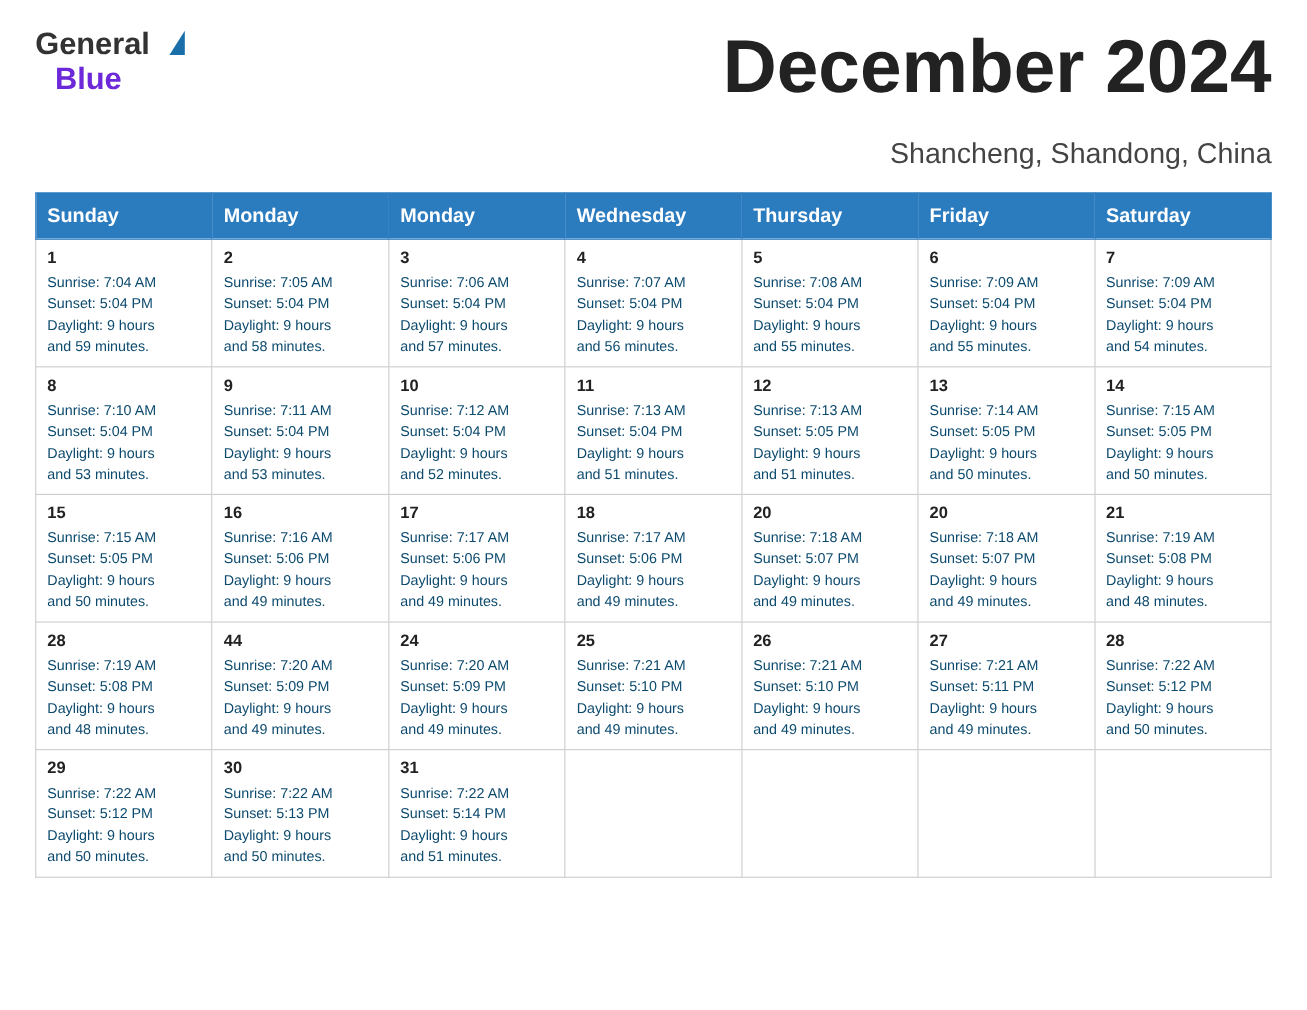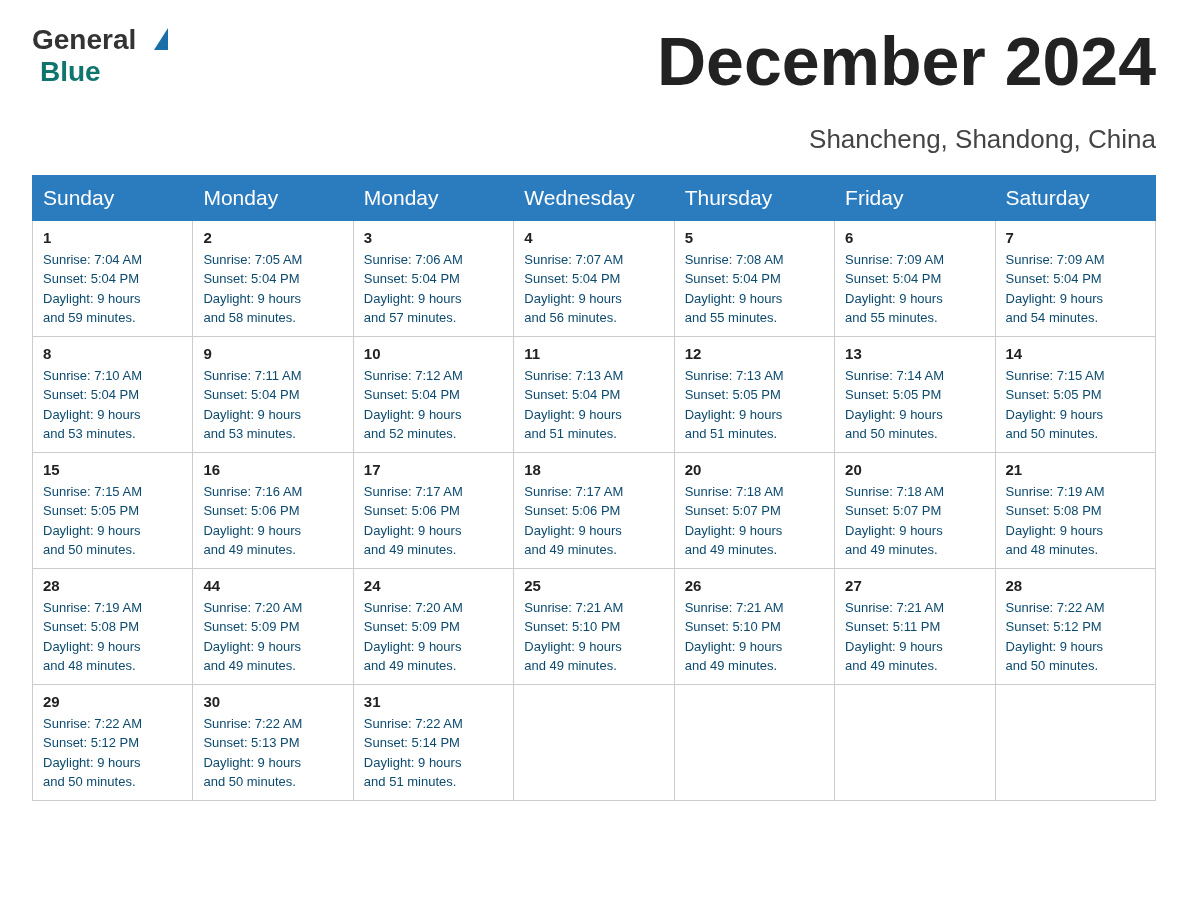--- a/index.html
+++ b/index.html
@@ -30,22 +30,22 @@
       width: 0;
       height: 0;
       border-left: 14px solid transparent;
       border-bottom: 22px solid #1a6fa8;
       margin-left: 2px;
       margin-bottom: 2px;
     }
     .logo-blue {
       font-size: 28px;
       font-weight: bold;
-      color: #0f766e;
-      margin-left: 8px;
+      color: #6d28d9;
+      margin-left: 18px;
     }
     .title-block {
       text-align: right;
     }
     .title-block h1 {
       font-size: 68px;
       font-weight: bold;
       color: #222;
       line-height: 1.1;
     }
@@ -55,22 +55,22 @@
       color: #444;
       margin-top: 25px;
     }
     table {
       width: 100%;
       border-collapse: collapse;
     }
     thead tr th {
       background-color: #2b7bbf;
       color: #fff;
-      font-size: 21px;
-      font-weight: normal;
+      font-size: 18px;
+      font-weight: bold;
       padding: 10px 10px;
       text-align: left;
       border: 1px solid #2b7bbf;
     }
     tbody tr td {
       vertical-align: top;
       padding: 8px 10px;
       font-size: 13.5px;
       color: #222;
       border: 1px solid #ccc;

